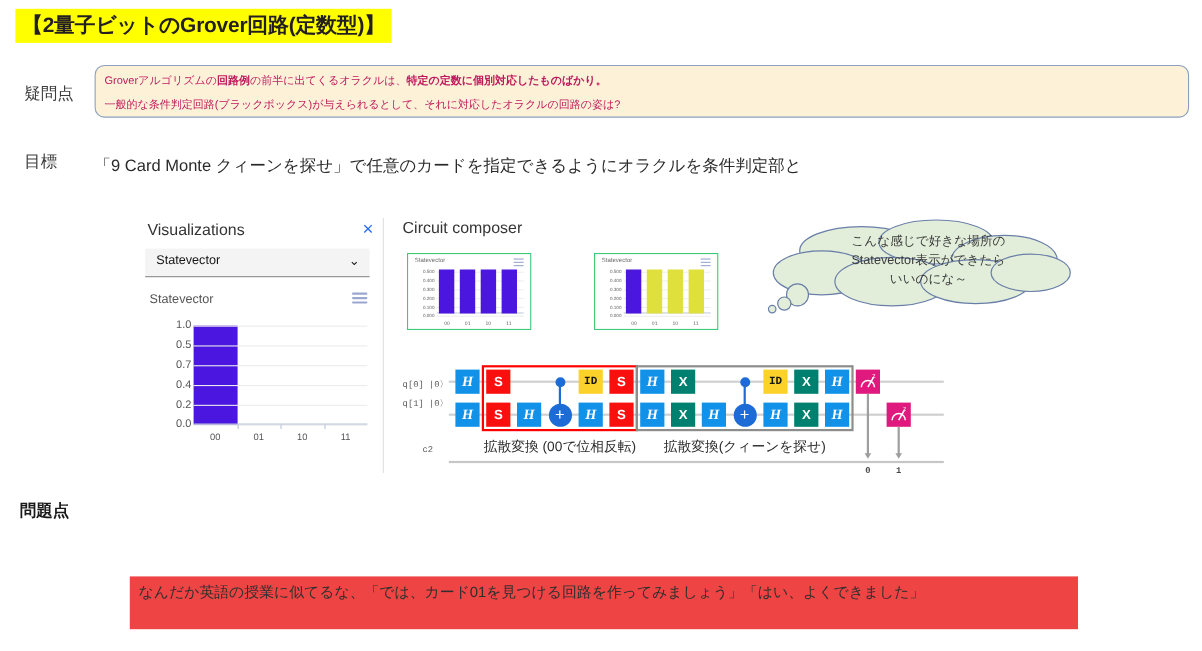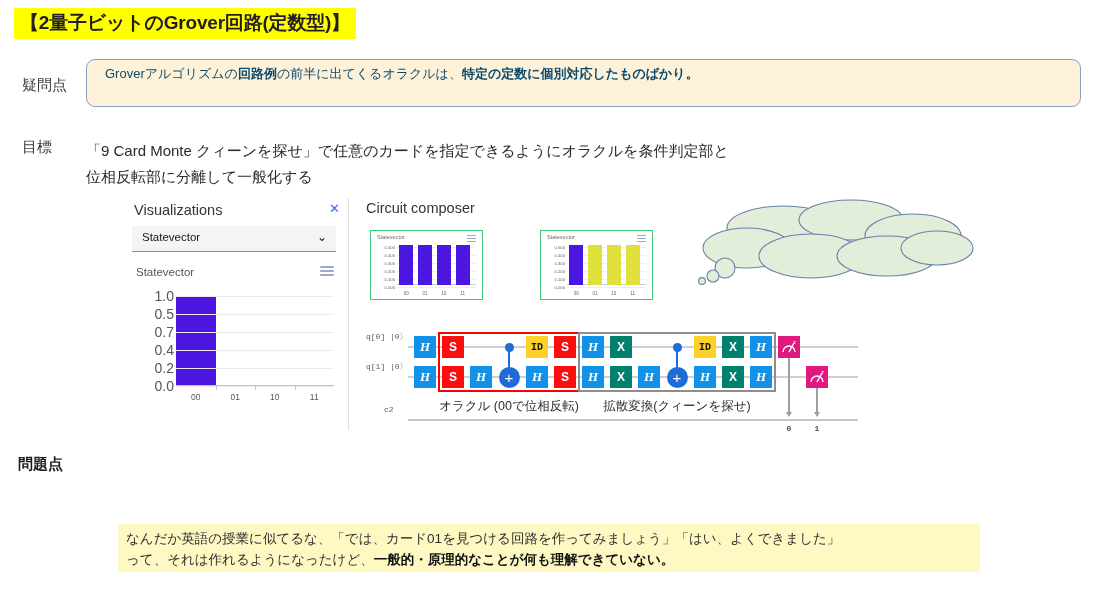--- a/index.html
+++ b/index.html
@@ -26,21 +26,21 @@
   #question-label { position: absolute; left: 22px; top: 76px; font-size: 15px; color: #3c3c3c; }
   #question-box {
     position: absolute; left: 86px; top: 59px;
     width: 995px; height: 48px;
     background: #fdf2d8;
     border: 1.3px solid #8aa0bd;
     border-radius: 9px;
     box-sizing: border-box;
     padding: 3px 8px 0 8px;
   }
-  #question-box .line { font-size: 13px; line-height: 22px; white-space: nowrap; color: #0c4a6e; margin-left: 10px; }
+  #question-box .line { font-size: 10px; line-height: 22px; white-space: nowrap; color: #be185d; }
   #question-box .line b { font-weight: bold; }
 
   
   #goal-label { position: absolute; left: 22px; top: 138px; font-size: 15px; color: #3c3c3c; }
   #goal-text  { position: absolute; left: 86px; top: 138px; font-size: 15px; line-height: 26px; color: #2a2a2a; white-space: nowrap;}
 
   
   #shot {
     position: absolute; left: 126px; top: 198px;
     width: 760px; height: 232px;
@@ -60,21 +60,21 @@
     box-sizing: border-box;
   }
   #viz-select .sel-val { position:absolute; left: 10px; top: 5px; font-size: 11.5px; color: #161616; }
   #viz-select .chev { position:absolute; right: 9px; top: 4px; font-size: 12px; color: #161616; }
   #viz-card-title { position: absolute; left: 10px; top: 68px; font-size: 11.5px; color: #565656; }
   #viz-menu-icon { position: absolute; right: 14px; top: 68px; width: 14px; }
   #viz-menu-icon i { display:block; height:1.6px; background:#9aa7cf; margin-bottom:2.6px; border-radius:1px;}
 
   
   #bigchart { position: absolute; left: 18px; top: 96px; width: 192px; height: 110px; }
-  #bigchart .yl { position:absolute; right: 100%; margin-right: 4px; font-size: 14px; color:#555; transform: translateY(-50%); white-space: nowrap;}
+  #bigchart .yl { position:absolute; right: 100%; margin-right: 4px; font-size: 10px; color:#555; transform: translateY(-50%); white-space: nowrap;}
   #bigchart .grid { position:absolute; left: 0; right: 0; height: 1px; background: #ececec; }
   #bigchart .axis { position:absolute; left: 0; right: 0; bottom: 18px; height: 1px; background: #b9c6d9; }
   #bigchart .plot { position:absolute; left: 32px; right: 2px; top: 2px; bottom: 18px; }
   #bigchart .bar { position: absolute; bottom: 0; background: #4b17e0; }
   #bigchart .xl { position:absolute; bottom: 2px; font-size: 8.5px; color:#555; transform: translateX(-50%); }
   #bigchart .tick { position:absolute; bottom: 14px; width:1px; height:4px; background:#b9c6d9;}
 
   
   #cc-title { position: absolute; left: 240px; top: 2px; font-size: 14.5px; color: #343434; }
 
@@ -148,43 +148,43 @@
   .blk-label  { position: absolute; font-size: 12.5px; color: #2c2c2c; white-space: nowrap; transform: translateX(-50%);}
 
   
   #problem-label { position: absolute; left: 18px; top: 455px; font-size: 15px; font-weight: bold; color: #1a1a1a;}
   #problem-text  { position: absolute; left: 92px; top: 455px; font-size: 14.5px; line-height: 25px; color: #2a2a2a; white-space: nowrap;}
 
   
   #footer-note {
     position: absolute; left: 118px; top: 524px;
     width: 862px; height: 48px;
-    background: #fef9c3;
+    background: #ef4444;
     padding: 4px 8px 0 8px;
     box-sizing: border-box;
   }
   #footer-note .line { font-size: 13.5px; line-height: 21px; color: #2f2f2f; white-space: nowrap;}
   #footer-note .line b { font-weight: bold; color: #111; }
 </style>
 </head>
 <body>
 
 <div id="title-bar">【2量子ビットのGrover回路(定数型)】</div>
 
 <div id="question-label">疑問点</div>
 <div id="question-box">
   <div class="line">
     <span>Groverアルゴリズムの</span><b>回路例</b><span>の前半に出てくるオラクルは、</span><b>特定の定数に個別対応したものばかり。</b>
   </div>
+  <div class="line">一般的な条件判定回路(ブラックボックス)が与えられるとして、それに対応したオラクルの回路の姿は?</div>
 </div>
 
 <div id="goal-label">目標</div>
 <div id="goal-text">
   <div>「9 Card Monte クィーンを探せ」で任意のカードを指定できるようにオラクルを条件判定部と</div>
-  <div>位相反転部に分離して一般化する</div>
 </div>
 
 <div id="shot">
 
   <div id="viz-panel">
     <div id="viz-title">Visualizations</div>
     <div id="viz-close">✕</div>
 
     <div id="viz-select">
       <span class="sel-val">Statevector</span>
@@ -299,24 +299,29 @@
         <ellipse cx="222" cy="40" rx="48" ry="22"></ellipse>
         <ellipse cx="56" cy="52" rx="44" ry="20"></ellipse>
         <ellipse cx="120" cy="60" rx="52" ry="22"></ellipse>
         <ellipse cx="196" cy="60" rx="50" ry="20"></ellipse>
         <ellipse cx="246" cy="52" rx="36" ry="17"></ellipse>
         <circle cx="34" cy="72" r="10"></circle>
         <circle cx="22" cy="80" r="6"></circle>
         <circle cx="11" cy="85" r="3.4"></circle>
       </g>
     </svg>
+    <div class="ctext">
+      <div>こんな感じで好きな場所の</div>
+      <div>Statevector表示ができたら</div>
+      <div>いいのにな～</div>
+    </div>
   </div>
 
   <div id="circuit">
-      <div class="qlabel" style="left: 0px; top: 7px;">q[0]  |0〉</div>
+      <div class="qlabel" style="left: 0px; top: 20px;">q[0]  |0〉</div>
       <div class="qlabel" style="left: 0px; top: 37px;">q[1]  |0〉</div>
       <div class="qlabel" style="left: 18px; top: 81px;">c2</div>
       <div class="wire" style="left: 42px; width: 450px; top: 22px;"></div>
       <div class="wire" style="left: 42px; width: 450px; top: 52px;"></div>
       <div class="cwire" style="left: 42px; width: 450px; top: 95px;"></div>
       <div class="gate g-h" style="left: 48px; top: 12px;">H</div>
       <div class="gate g-h" style="left: 48px; top: 42px;">H</div>
       <div class="gate g-s" style="left: 76px; top: 12px;">S</div>
       <div class="gate g-s" style="left: 76px; top: 42px;">S</div>
       <div class="gate g-h" style="left: 104px; top: 42px;">H</div>
@@ -355,26 +360,25 @@
         <svg width="18" height="16" viewBox="0 0 18 16">
           <path d="M3 13 A6 6 0 0 1 15 13" fill="none" stroke="#fff" stroke-width="1.4"></path>
           <line x1="9" y1="13" x2="14" y2="4" stroke="#fff" stroke-width="1.4"></line>
           <text x="13" y="5" fill="#fff" font-size="6" font-family="Liberation Sans, sans-serif">z</text>
         </svg>
       </div>
       <div class="mline" style="left: 450.2px; top: 64px; height: 26px;"></div>
       <div class="marrow" style="left: 447.5px; top: 88px;"></div>
       <div class="cidx" style="left: 451px; top: 100px;">1</div>
       <div id="oracle-box" style="left: 72px; top: 8px; width: 142px; height: 60px;"></div>
-      <div class="blk-label" style="left: 143px; top: 74px;">オラクル (00で位相反転)</div>
+      <div class="blk-label" style="left: 143px; top: 74px;">拡散変換 (00で位相反転)</div>
       <div id="diff-box" style="left: 212px; top: 8px; width: 198px; height: 60px;"></div>
       <div class="blk-label" style="left: 311px; top: 74px;">拡散変換(クィーンを探せ)</div>
     </div>
 </div>
 
 <div id="problem-label">問題点</div>
 <div id="problem-text">
 </div>
 
 <div id="footer-note">
   <div class="line">なんだか英語の授業に似てるな、「では、カード01を見つける回路を作ってみましょう」「はい、よくできました」</div>
-  <div class="line"><span>って、それは作れるようになったけど、</span><b>一般的・原理的なことが何も理解できていない。</b></div>
 </div>
 
 </body></html>

